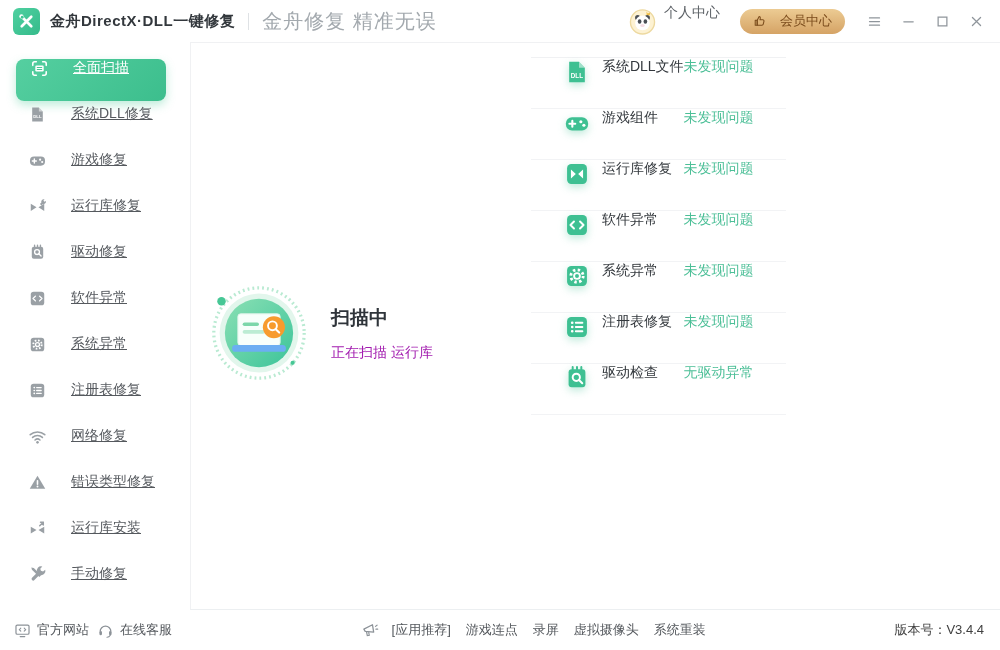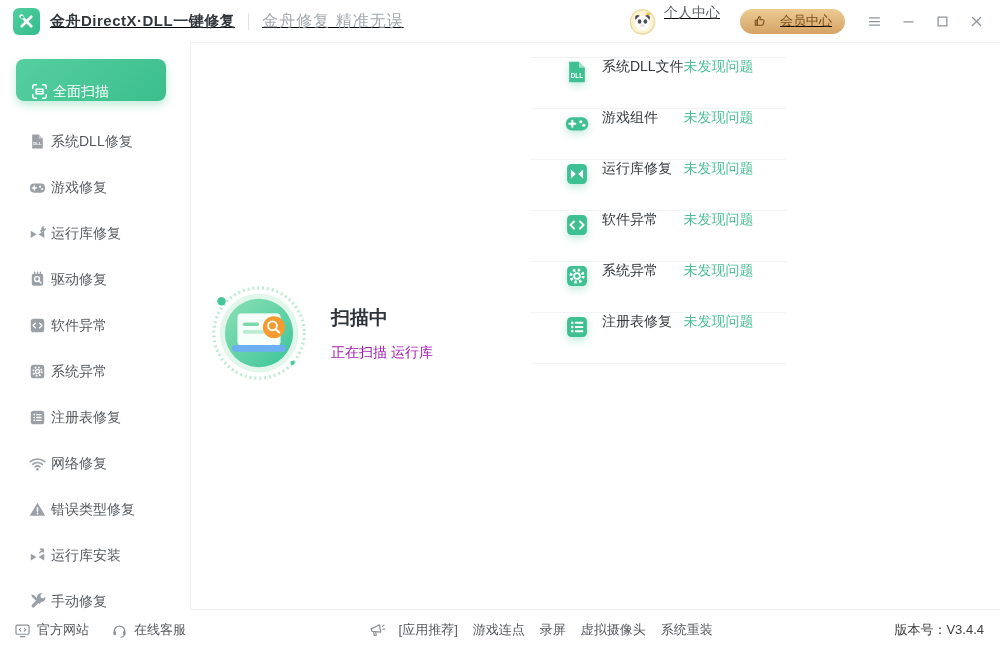--- a/index.html
+++ b/index.html
@@ -1,37 +1,37 @@
 <!DOCTYPE html>
 <html><head>
 <meta charset="utf-8">
 <style>
   * { margin:0; padding:0; box-sizing:border-box; }
   html,body { background:#e9e9e9; }
   body { font-family:"Liberation Sans","DejaVu Sans",sans-serif; }
   .window { width:1000px; height:650px; background:#fff; display:flex; flex-direction:column; overflow:hidden; position:relative; }
 
   
-  .titlebar { height:42px; flex:none; display:flex; align-items:center; padding:0 16px 0 13px; background:#fff;text-decoration:underline; }
+  .titlebar { height:42px; flex:none; display:flex; align-items:center; padding:0 16px 0 13px; background:#fff; }
   .logo { width:27px; height:27px; border-radius:6px; background:linear-gradient(135deg,#4fd0a0,#35bb8b); flex:none; padding:4px; }
   .app-title { font-size:15px; font-weight:bold; color:#33383d; margin-left:10px; letter-spacing:.5px; }
   .tb-divider { width:1px; height:17px; background:#dfe2e5; margin:0 13px; }
-  .tagline { font-size:16px; color:#a3a9ae; letter-spacing:1px; }
+  .tagline { font-size:20px; color:#a3a9ae; letter-spacing:1px; }
   .tb-spacer { flex:1; }
   .avatar { width:27px; height:27px; flex:none; cursor:pointer; }
   .user-center { font-size:14px; color:#5d6267; margin:0 20px 16px 8px; cursor:pointer; }
   .member-btn { height:25px; padding:0 13px; border-radius:13px; background:linear-gradient(180deg,#eccb93,#d5a365); color:#7b4c1c; font-size:13px; display:flex; align-items:center; gap:13px; cursor:pointer; border:none; }
   .member-btn .ico { width:14px; height:14px; color:#7b4c1c; }
   .win-controls { display:flex; align-items:center; gap:19px; margin-left:22px; }
   .win-controls .ico { width:15px; height:15px; color:#8f959b; cursor:pointer; }
 
   
   .body-row { flex:1; display:flex; min-height:0; }
   .sidebar { width:190px; flex:none; padding-top:17px; background:#fff; }
-  .side-item { height:46px; display:flex; align-items:flex-end; padding-left:28px; gap:4px; font-size:14px; color:#55595e; cursor:pointer; }
+  .side-item { height:46px; display:flex; align-items:flex-start; padding-left:28px; gap:24px; font-size:14px; color:#55595e; cursor:pointer;text-decoration:underline; }
   .side-item .ico { width:19px; height:19px; flex:none; color:#9aa0a5; --detail:#fff; }
   .side-item.active { height:42px; margin:0 24px 4px 16px; padding-left:14px; border-radius:8px;
       background:linear-gradient(135deg,#55cfa0,#3cbe8d); color:#fff; box-shadow:0 4px 10px rgba(70,200,150,.35); }
   .side-item.active .ico { color:#fff; --detail:#47c795; }
 
   .main { flex:1; display:flex; border-left:1px solid #f0f1f3; border-top:1px solid #f0f1f3; border-bottom:1px solid #ecEFF1; border-bottom:1px solid #eceff1; background:#fff; min-width:0; }
   .scan-header { display:flex; align-items:center; padding:14px 34px 0 18px; }
   .scan-illustration { width:100px; height:100px; flex:none; }
   .scan-texts { margin-left:22px; }
   .scan-title { font-size:19px; font-weight:bold; color:#2f343a; margin-bottom:13px; }
@@ -43,21 +43,21 @@
   .results { margin-top:14px; border-top:1px solid #f0f1f3; }
   .result-row { height:51px; display:flex; align-items:flex-start; padding:0 32px; border-bottom:1px solid #f2f3f5; }
   .result-row .r-ico { width:28px; height:28px; flex:none; color:#3ec092; --detail:#fff; filter:drop-shadow(0 3px 4px rgba(62,192,146,.35)); }
   .r-label { font-size:14px; color:#33383d; margin-left:11px; }
   .r-status { margin-left:auto; font-size:14px; color:#4cbf97; }
 
   
   .footer { height:40px; flex:none; display:flex; align-items:center; padding:0 16px 0 14px; font-size:13px; color:#54585d; background:#fff; }
   .f-item { display:flex; align-items:center; gap:6px; cursor:pointer; }
   .f-item .ico { width:17px; height:17px; color:#8c9298; }
-  .f-left { display:flex; align-items:flex-end; gap:22px; }
+  .f-left { display:flex; align-items:flex-end; gap:8px; }
   .f-center { flex:1; display:flex; align-items:center; justify-content:center; gap:15px; }
   .f-center .ico { width:18px; height:18px; color:#8c9298; margin-right:-2px; }
   .f-link { cursor:pointer; }
   .version { color:#404040; font-size:13px; }
   .ico svg, .logo svg, .avatar svg, .scan-illustration svg, .r-ico svg { width:100%; height:100%; display:block; }
 </style>
 </head>
 <body>
 
 <div class="window">
@@ -335,20 +335,32 @@
             <span class="r-ico">
               <svg viewBox="0 0 24 24">
                 <rect x="3.5" y="3.5" width="17" height="17" rx="3.6" fill="currentColor"></rect>
                 <path d="M7.8 8.3h.2M7.8 12h.2M7.8 15.7h.2" stroke="var(--detail,#fff)" stroke-width="2.1" stroke-linecap="round"></path>
                 <path d="M11 8.3h5.6M11 12h5.6M11 15.7h5.6" stroke="var(--detail,#fff)" stroke-width="1.7" stroke-linecap="round"></path>
               </svg>
             </span>
             <span class="r-label">注册表修复</span>
             <span class="r-status">未发现问题</span>
           </div>
+          <div class="result-row">
+            <span class="r-ico">
+              <svg viewBox="0 0 24 24">
+                <path d="M8.3 2.6v2M12 2.6v2M15.7 2.6v2" stroke="currentColor" stroke-width="1.7" stroke-linecap="round"></path>
+                <rect x="4.8" y="4.6" width="14.4" height="15.4" rx="2.6" fill="currentColor"></rect>
+                <circle cx="11.4" cy="11.4" r="3.1" fill="none" stroke="var(--detail,#fff)" stroke-width="1.7"></circle>
+                <path d="M13.7 13.7l2.8 2.8" stroke="var(--detail,#fff)" stroke-width="1.7" stroke-linecap="round"></path>
+              </svg>
+            </span>
+            <span class="r-label">驱动检查</span>
+            <span class="r-status">无驱动异常</span>
+          </div>
         </div>
     </div>
   </div>
 
   <div class="footer">
     <div class="f-left">
         <div class="f-item">
           <span class="ico">
             <svg viewBox="0 0 24 24">
               <rect x="2.8" y="4.3" width="18.4" height="13" rx="1.8" fill="none" stroke="currentColor" stroke-width="1.7"></rect>

